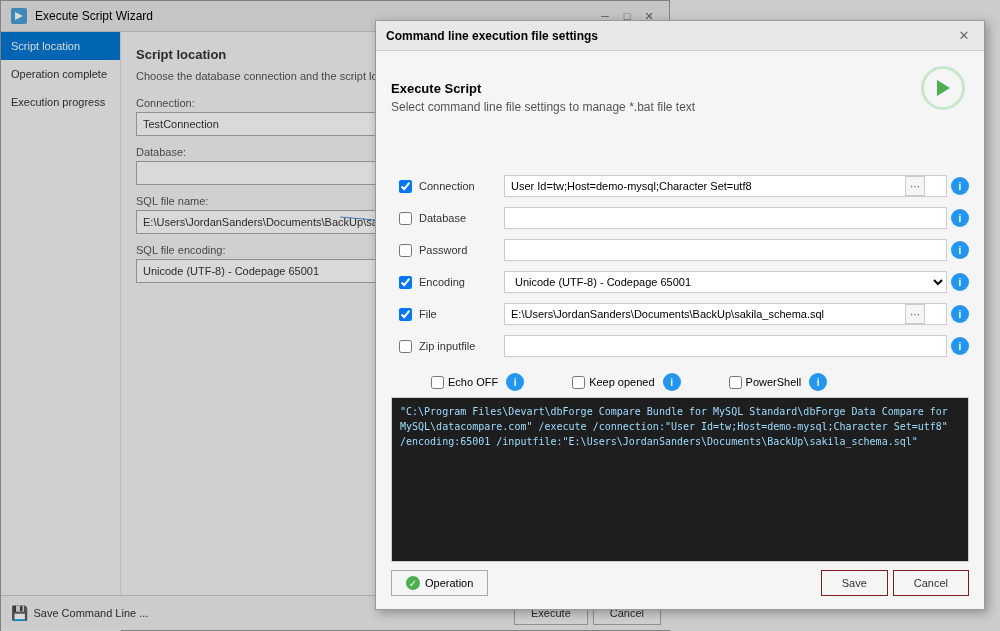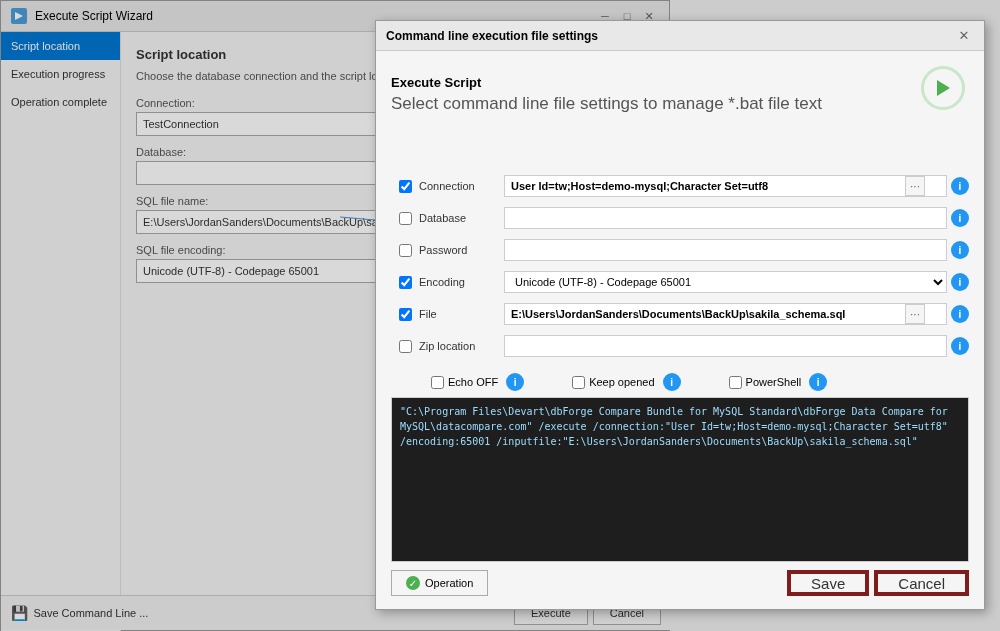--- a/index.html
+++ b/index.html
@@ -232,21 +232,21 @@
       justify-content: space-between;
       align-items: flex-end;
       margin-bottom: 15px;
     }
     .dialog-header-text h2 {
       font-size: 13px;
       font-weight: bold;
       margin-bottom: 4px;
     }
     .dialog-header-text p {
-      font-size: 17px;
+      font-size: 12px;
       color: #555;
     }
     .dialog-logo {
       width: 48px; height: 48px;
       position: relative;
     }
     .dialog-logo-circle {
       width: 44px; height: 44px;
       border: 3px solid #c8e6c9;
       border-radius: 50%;
@@ -301,21 +301,20 @@
     .row-input {
       flex: 1;
       height: 22px;
       border: 1px solid #ccc;
       padding: 0 26px 0 6px;
       font-size: 11px;
       background: white;
     }
     .row-input.with-dots {
       padding-right: 16px;
-      font-weight: bold;
     }
     .dots-btn {
       position: absolute;
       right: 22px;
       width: 20px; height: 20px;
       border: 1px solid #ccc;
       background: #f5f5f5;
       cursor: pointer;
       font-size: 10px;
       display: flex; align-items: center; justify-content: center;
@@ -399,23 +398,23 @@
       color: white;
       font-size: 10px;
     }
     .footer-right {
       display: flex;
       gap: 5px;
     }
     .footer-btn {
       height: 26px;
       padding: 0 20px;
-      border: 4px solid #7f1d1d;
+      border: 1px solid #7f1d1d;
       background: #f5f5f5;
-      font-size: 15px;
+      font-size: 11px;
       cursor: pointer;
       color: #333;
     }
 
     
     .cmd-textarea::-webkit-scrollbar { width: 8px; }
     .cmd-textarea::-webkit-scrollbar-track { background: #2d2d2d; }
     .cmd-textarea::-webkit-scrollbar-thumb { background: #666; }
   </style>
 </head>
@@ -439,24 +438,24 @@
     </div>
   </div>
 
   <div class="main-content">
 
     <div class="sidebar">
       <div class="sidebar-item active">
         <span>Script location</span>
       </div>
       <div class="sidebar-item">
+        <span>Operation complete</span>
+      </div>
+      <div class="sidebar-item">
         <span>Execution progress</span>
-      </div>
-      <div class="sidebar-item">
-        <span>Operation complete</span>
       </div>
     </div>
 
     <div class="main-panel">
 
       <div style="position:absolute; top:50px; right:30px;">
         <div class="logo-shape">
           <div class="logo-circle"></div>
           <div class="logo-play"></div>
         </div>
@@ -576,21 +575,21 @@
           <input type="text" class="row-input with-dots" value="E:\Users\JordanSanders\Documents\BackUp\sakila_schema.sql" style="">
           <button class="dots-btn">···</button>
         </div>
         <div class="info-btn">i</div>
       </div>
 
       <div class="form-row">
         <div class="checkbox-cell">
           <input type="checkbox" class="checkbox-input" style="">
         </div>
-        <span class="row-label">Zip location</span>
+        <span class="row-label">Zip inputfile</span>
         <div class="row-input-container">
           <input type="password" class="row-input" style="">
         </div>
         <div class="info-btn">i</div>
       </div>
     </div>
 
     <div class="options-row">
       <div class="option-item">
         <input type="checkbox" class="checkbox-input" style="">

